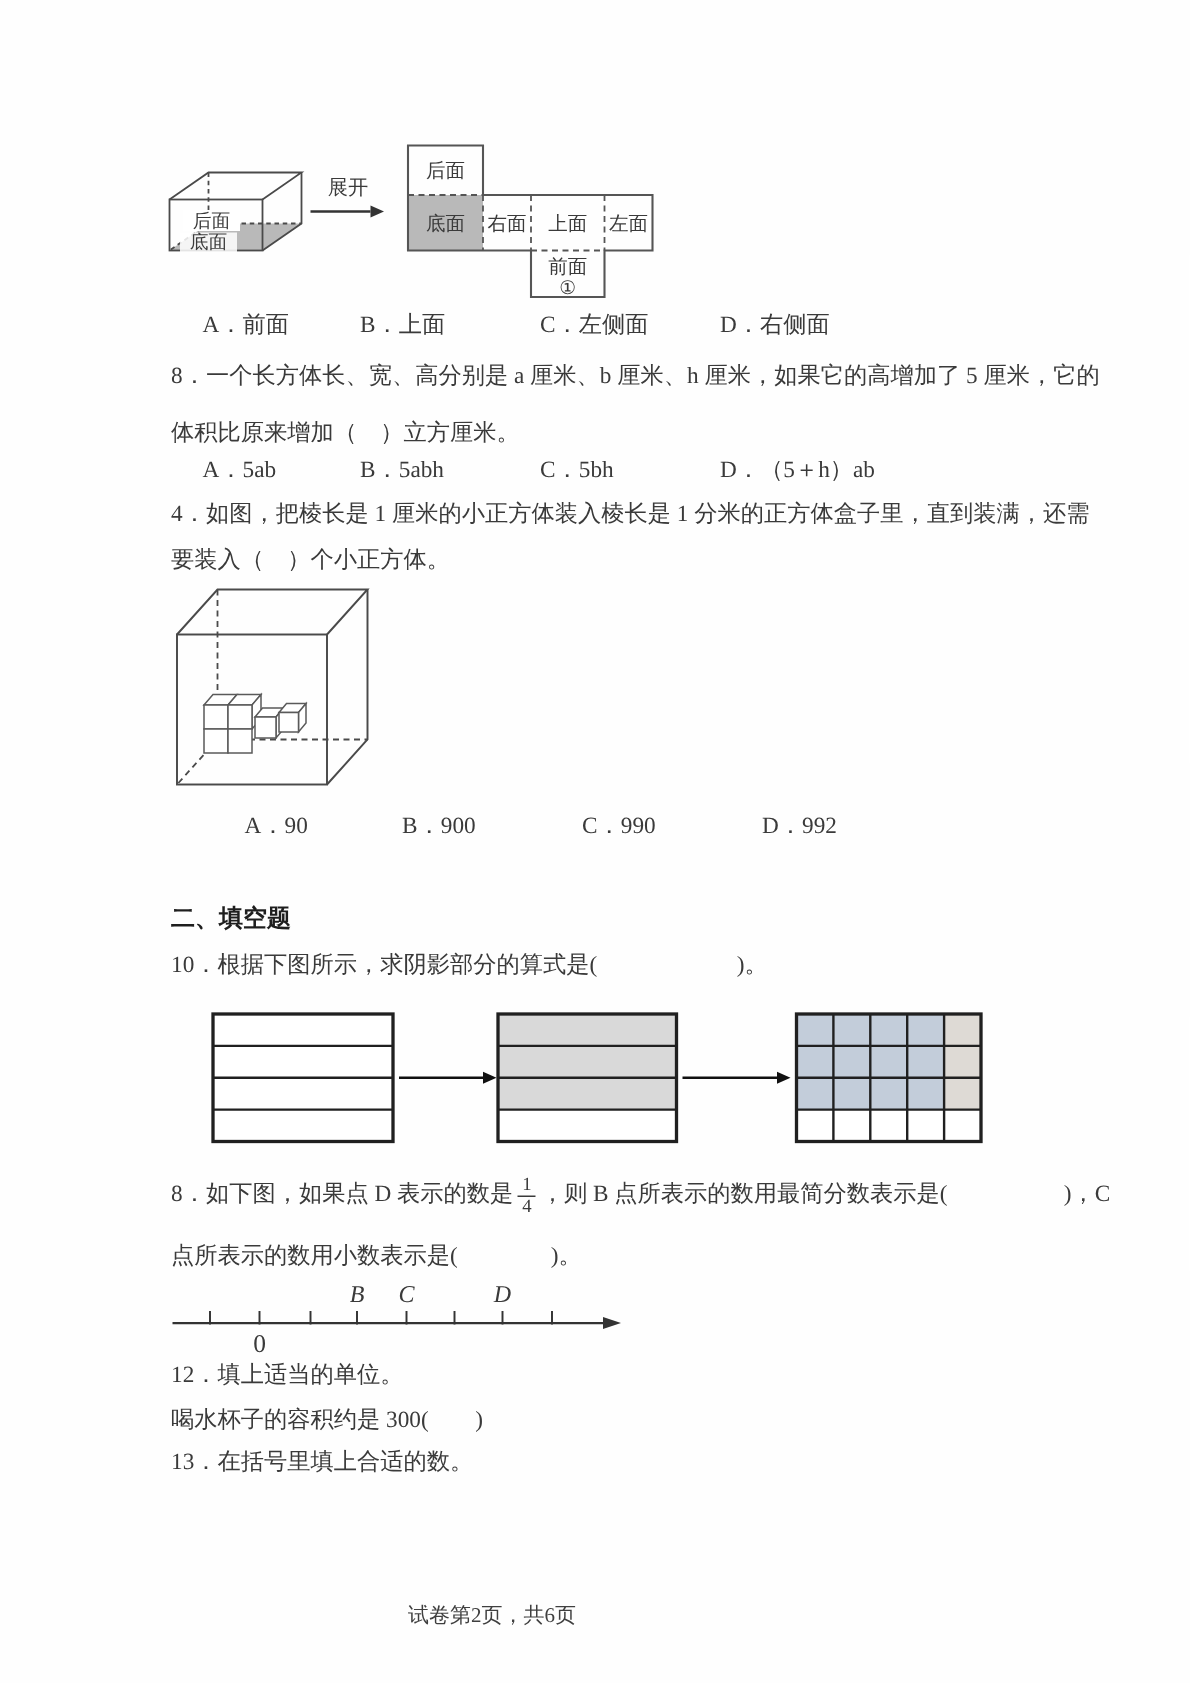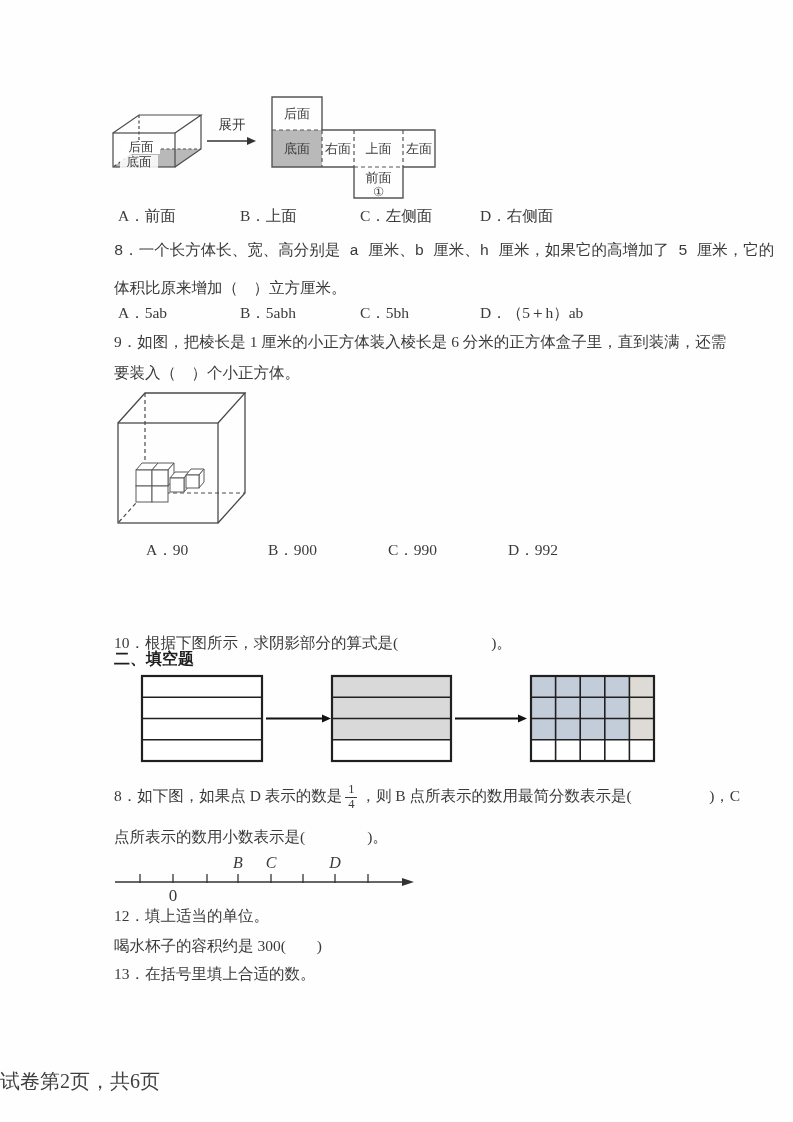--- a/index.html
+++ b/index.html
@@ -9,29 +9,29 @@
     background:#fefefe;
     font-family:"Liberation Serif","DejaVu Serif",serif;
     color:#3a3a3a;
     font-size:15.5px;
     overflow:hidden;
   }
   .abs{position:absolute;white-space:nowrap;}
   .qline{left:114px;}
   .opts{left:0;width:793px;height:22px;}
   .opts span{position:absolute;top:0;}
-  .opt-a{left:118px;} .opt-b{left:240px;} .opt-c{left:360px;} .opt-d{left:480px;}
+  .opt-a{left:135px;} .opt-b{left:240px;} .opt-c{left:360px;} .opt-d{left:480px;}
   .sec-header{font-weight:bold;color:#1e1e1e;font-size:16px;font-family:"Liberation Sans","DejaVu Sans",sans-serif;}
   svg{display:block;font-family:inherit;}
   svg text{fill:#3a3a3a;}
   .frac{display:inline-block;vertical-align:middle;text-align:center;font-size:12.5px;line-height:1.1;margin:0 3px;}
   .frac .num{display:block;border-bottom:1px solid #3a3a3a;padding:0 3px;}
   .frac .den{display:block;}
   .flexrow{display:flex;}
-  .footer{left:0;width:656px;text-align:left;font-size:20px;color:#3f3f3f;}
+  .footer{left:0;width:656px;text-align:center;font-size:14px;color:#3f3f3f;}
 </style>
 </head>
 <body>
 
 <div class="page">
 
   <svg class="abs" style="left:95px;top:95px;" width="460" height="112" viewBox="0 0 460 112">
 
     <g stroke="#4a4a4a" stroke-width="1.2" fill="none">
       <polygon points="18,72 80,72 106,54 44,54" fill="#b9b9b9" stroke="none"></polygon>
@@ -77,30 +77,30 @@
     </g>
   </svg>
 
   <div class="abs opts" style="top:206px;">
     <span class="opt-a">A．前面</span>
     <span class="opt-b">B．上面</span>
     <span class="opt-c">C．左侧面</span>
     <span class="opt-d">D．右侧面</span>
   </div>
 
-  <div class="abs qline" style="top:240px;font-family:Liberation Mono, monospace;">8．一个长方体长、宽、高分别是 a 厘米、b 厘米、h 厘米，如果它的高增加了 5 厘米，它的</div>
+  <div class="abs qline" style="top:240px;">8．一个长方体长、宽、高分别是 a 厘米、b 厘米、h 厘米，如果它的高增加了 5 厘米，它的</div>
   <div class="abs qline" style="top:278px;">体积比原来增加（　）立方厘米。</div>
   <div class="abs opts" style="top:303px;">
     <span class="opt-a">A．5ab</span>
     <span class="opt-b">B．5abh</span>
     <span class="opt-c">C．5bh</span>
     <span class="opt-d">D．（5＋h）ab</span>
   </div>
 
-  <div class="abs qline" style="top:332px;">9．如图，把棱长是 1 厘米的小正方体装入棱长是 6 分米的正方体盒子里，直到装满，还需</div>
+  <div class="abs qline" style="top:332px;">4．如图，把棱长是 1 厘米的小正方体装入棱长是 1 分米的正方体盒子里，直到装满，还需</div>
   <div class="abs qline" style="top:363px;">要装入（　）个小正方体。</div>
 
   <svg class="abs" style="left:112px;top:386px;" width="150" height="150" viewBox="0 0 150 150">
     <g stroke="#4a4a4a" stroke-width="1.2" fill="none">
       <line x1="33" y1="7" x2="33" y2="107" stroke-dasharray="4 3"></line>
       <line x1="33" y1="107" x2="133" y2="107" stroke-dasharray="4 3"></line>
       <line x1="33" y1="107" x2="6" y2="137" stroke-dasharray="4 3"></line>
     </g>
 
     <g stroke="#5a5a5a" stroke-width="1" fill="#ffffff">
@@ -125,21 +125,21 @@
     </g>
   </svg>
 
   <div class="abs opts" style="top:540px;margin-left:28px;">
     <span class="opt-a">A．90</span>
     <span class="opt-b">B．900</span>
     <span class="opt-c">C．990</span>
     <span class="opt-d">D．992</span>
   </div>
 
-  <div class="abs qline sec-header" style="top:602px;margin-top:47px;">二、填空题</div>
+  <div class="abs qline sec-header" style="top:602px;">二、填空题</div>
 
   <div class="abs qline" style="top:633px;">10．根据下图所示，求阴影部分的算式是(　　　　　　)。</div>
 
   <svg class="abs" style="left:130px;top:672px;" width="540" height="96" viewBox="0 0 540 96">
 
     <g>
       <rect x="12" y="4" width="120" height="85" fill="#ffffff" stroke="#202020" stroke-width="2.2"></rect>
       <g stroke="#202020" stroke-width="1.6">
         <line x1="12" y1="25.25" x2="132" y2="25.25"></line>
         <line x1="12" y1="46.5" x2="132" y2="46.5"></line>

